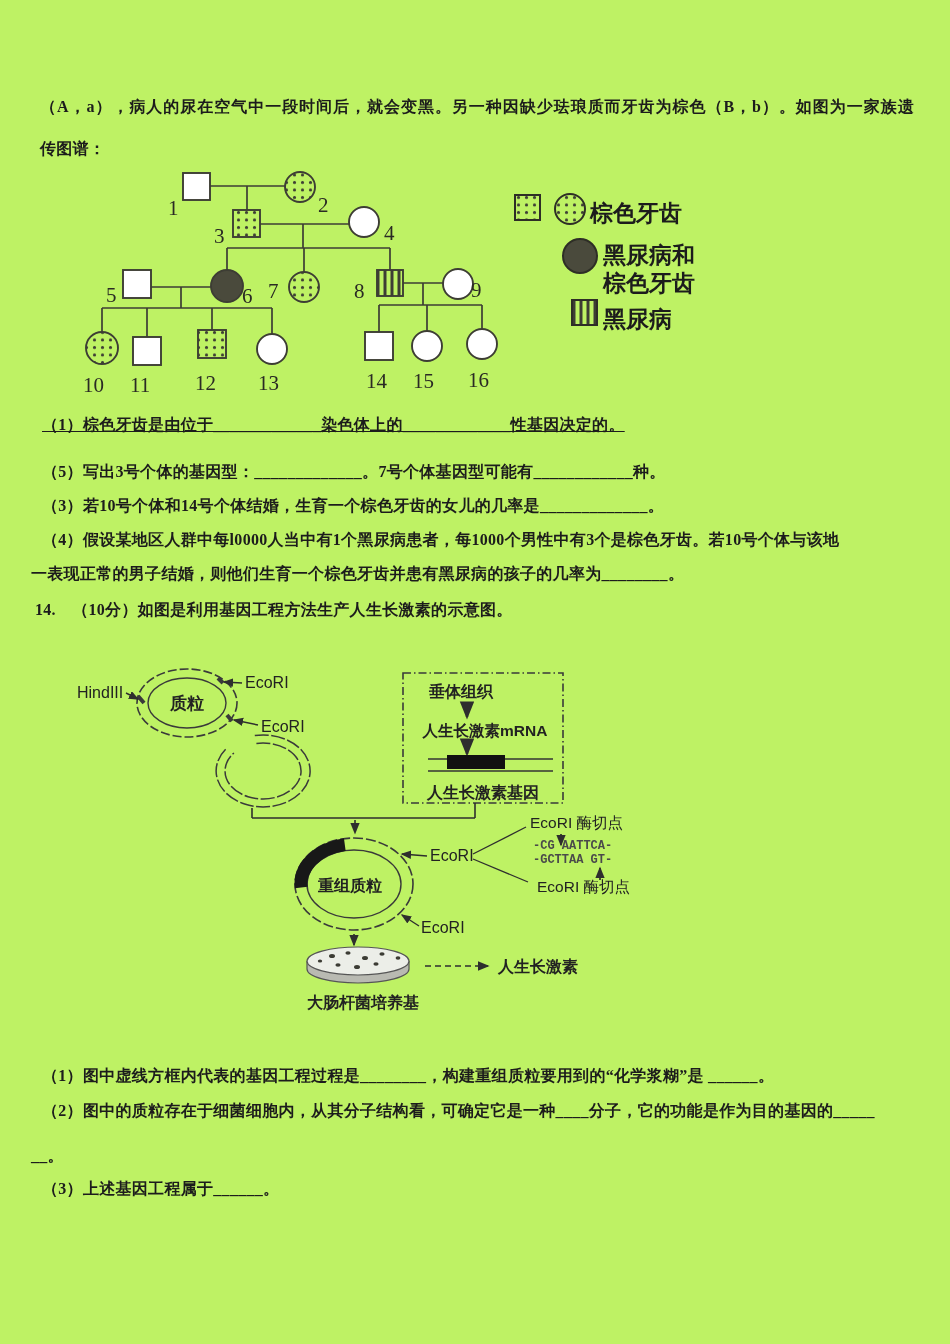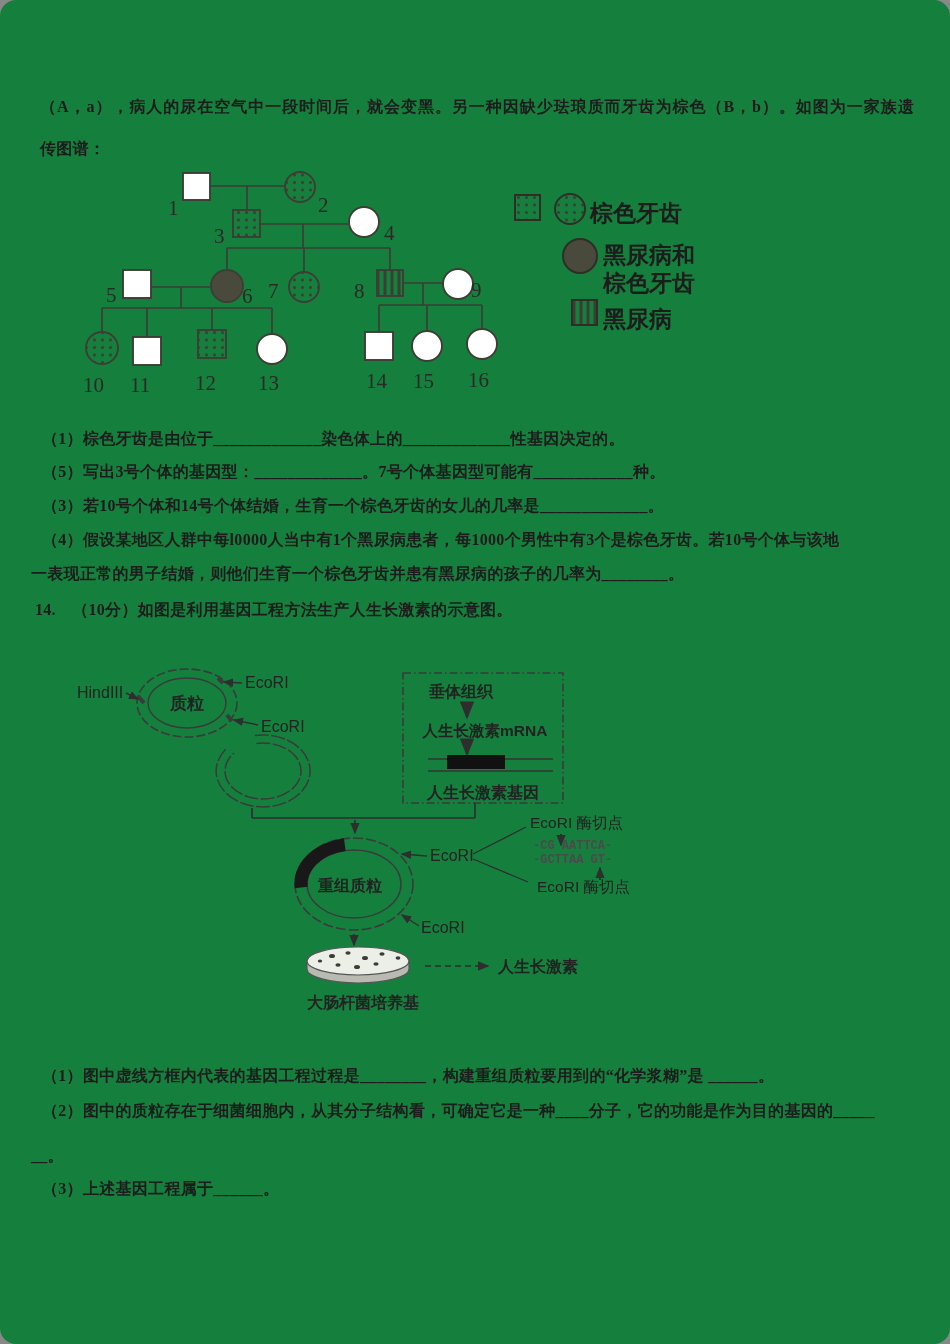--- a/index.html
+++ b/index.html
@@ -1,18 +1,18 @@
 <!DOCTYPE html>
 <html><head>
 <meta charset="utf-8">
 <style>
   html,body{margin:0;padding:0;background:#888;}
   .sheet{
-    position:relative;width:950px;height:1344px;background:#15803d;
-    font-family:"Liberation Serif","DejaVu Serif",serif;color:#1c1c1c;overflow:hidden;border-radius:16px;
+    position:relative;width:950px;height:1344px;background:#bef264;
+    font-family:"Liberation Serif","DejaVu Serif",serif;color:#1c1c1c;overflow:hidden;
   }
   .tline{position:absolute;font-size:16px;font-weight:600;letter-spacing:.3px;white-space:nowrap;}
   .justified{width:874px;text-align:justify;text-align-last:justify;white-space:normal;}
   svg text{font-family:"Liberation Sans","DejaVu Sans",sans-serif;}
   svg .serif{font-family:"Liberation Serif","DejaVu Serif",serif;}
 </style>
 </head>
 <body>
 
 <div class="sheet">
@@ -132,21 +132,21 @@
         <text x="543" y="98" stroke="none" fill="#1c1c1c" class="serif">黑尿病和</text>
         <text x="543" y="126" stroke="none" fill="#1c1c1c" class="serif">棕色牙齿</text>
       </g>
       <g>
         <rect x="512" y="135" width="25" height="25" fill="url(#stripes)"></rect>
         <text x="543" y="162" stroke="none" fill="#1c1c1c" class="serif">黑尿病</text>
       </g>
     </g>
   </svg>
 
-  <div class="tline" style="left:42px;top:429px;">（1）棕色牙齿是由位于_____________染色体上的_____________性基因决定的。</div>
+  <div class="tline" style="left:42px;top:415px;text-decoration:underline;">（1）棕色牙齿是由位于_____________染色体上的_____________性基因决定的。</div>
   <div class="tline" style="left:42px;top:462px;">（5）写出3号个体的基因型：_____________。7号个体基因型可能有____________种。</div>
   <div class="tline" style="left:42px;top:496px;">（3）若10号个体和14号个体结婚，生育一个棕色牙齿的女儿的几率是_____________。</div>
   <div class="tline" style="left:42px;top:530px;">（4）假设某地区人群中每l0000人当中有1个黑尿病患者，每1000个男性中有3个是棕色牙齿。若10号个体与该地</div>
   <div class="tline" style="left:31px;top:564px;">一表现正常的男子结婚，则他们生育一个棕色牙齿并患有黑尿病的孩子的几率为________。</div>
 
   <div class="tline" style="left:35px;top:600px;">14.　（10分）如图是利用基因工程方法生产人生长激素的示意图。</div>
 
   <svg style="position:absolute;left:60px;top:655px;" width="640" height="360" viewBox="0 0 640 360">
     <defs>
       <marker id="ah" markerWidth="9" markerHeight="8" refX="6.5" refY="3" orient="auto">

